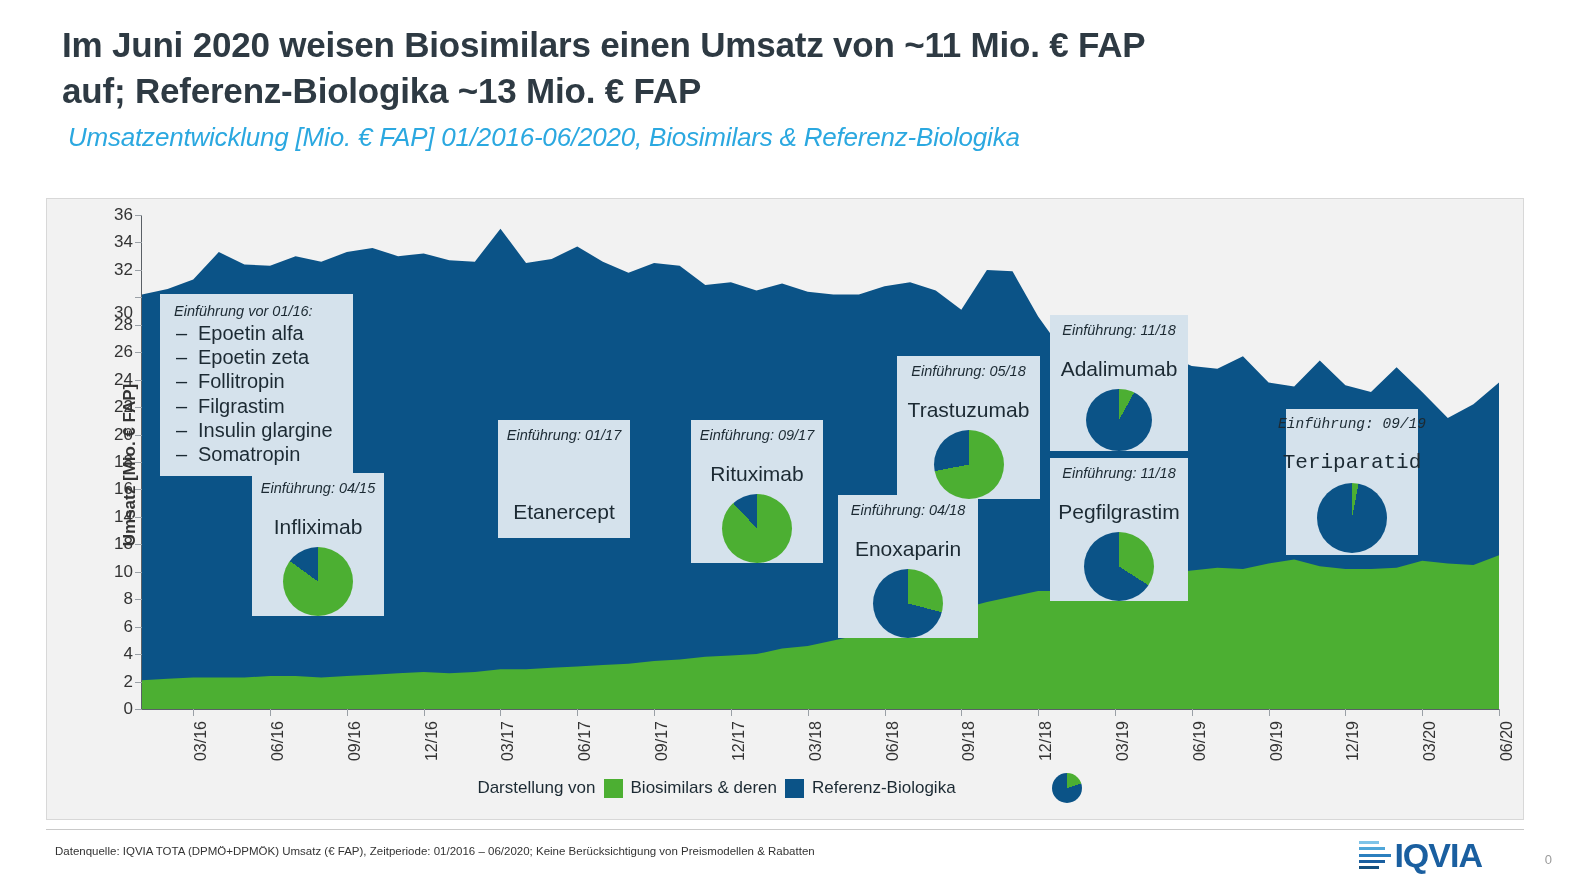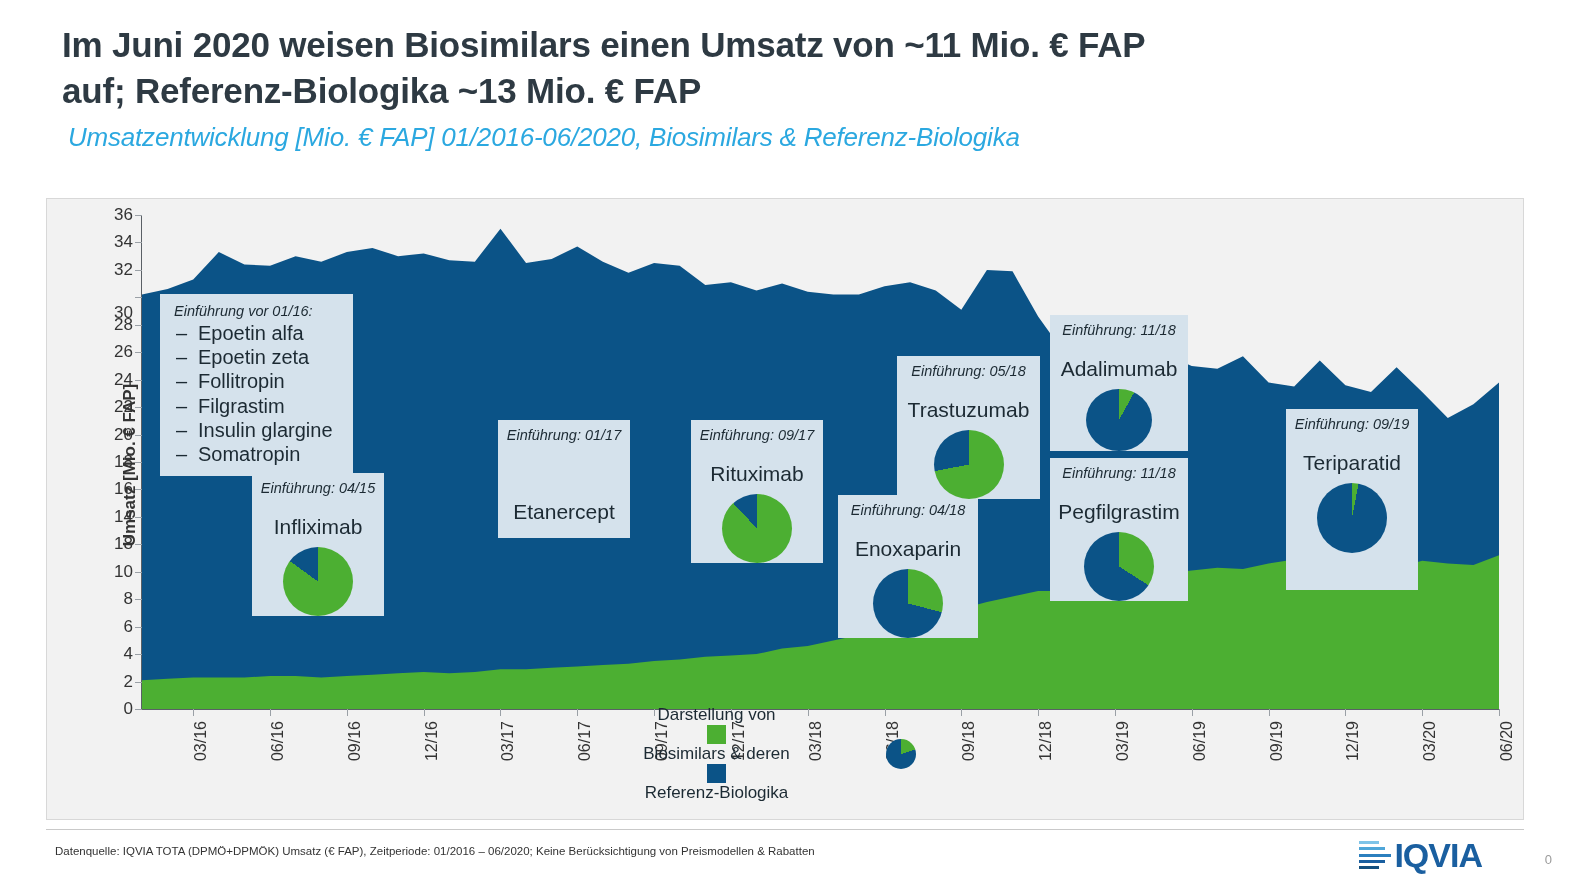--- a/index.html
+++ b/index.html
@@ -96,21 +96,21 @@
   }
   #callout-pre li:before{
     content:"\2013";position:absolute;left:2px;top:0;
   }
   
   #legend{
     position:absolute;left:0;bottom:16px;width:100%;
     display:flex;align-items:center;justify-content:center;
     font-size:17px;color:#1C2A33;
   }
-  #legend .grp{display:flex;align-items:center;flex-direction:column;}
+  #legend .grp{display:flex;align-items:center;}
   #legend .swatch{width:19px;height:19px;margin:0 8px;display:inline-block;}
   #legend .gap{width:96px;}
   #legend .legend-pie{width:30px;height:30px;border-radius:50%;margin-right:11px;}
   
   #footer-rule{
     position:absolute;left:46px;top:829px;width:1478px;height:1px;background:#C9C9C9;
   }
   #footer-note{
     position:absolute;left:55px;top:845px;
     font-size:11.5px;color:#333;white-space:nowrap;
@@ -192,21 +192,21 @@
         <div class="callout" style="left: 908px; top: 100px; width: 138px; height: 136px;">
           <div class="intro">Einführung: 11/18</div>
           <div class="drug">Adalimumab</div>
           <div class="pie" style="width: 66px; height: 66px; background: conic-gradient(rgb(76, 175, 50) 0deg, rgb(76, 175, 50) 28.8deg, rgb(11, 83, 135) 28.8deg, rgb(11, 83, 135) 360deg);"></div>
         </div>
         <div class="callout" style="left: 908px; top: 243px; width: 138px; height: 143px;">
           <div class="intro">Einführung: 11/18</div>
           <div class="drug">Pegfilgrastim</div>
           <div class="pie" style="width: 70px; height: 70px; background: conic-gradient(rgb(76, 175, 50) 0deg, rgb(76, 175, 50) 122.4deg, rgb(11, 83, 135) 122.4deg, rgb(11, 83, 135) 360deg);"></div>
         </div>
-        <div class="callout" style="left: 1144px; top: 194px; width: 132px; height: 181px;">
+        <div class="callout" style="left: 1144px; top: 194px; width: 132px; height: 146px; font-family: Liberation Mono, monospace;">
           <div class="intro">Einführung: 09/19</div>
           <div class="drug">Teriparatid</div>
           <div class="pie" style="width: 70px; height: 70px; background: conic-gradient(rgb(76, 175, 50) 0deg, rgb(76, 175, 50) 10.8deg, rgb(11, 83, 135) 10.8deg, rgb(11, 83, 135) 360deg);"></div>
         </div>
       </div>
     <div id="yticks-host">
         <div class="ytick" style="top: 494px;">0</div>
         <div class="ytickmark" style="top: 494px;"></div>
         <div class="ytick" style="top: 466.556px;">2</div>
         <div class="ytickmark" style="top: 466.556px;"></div>

